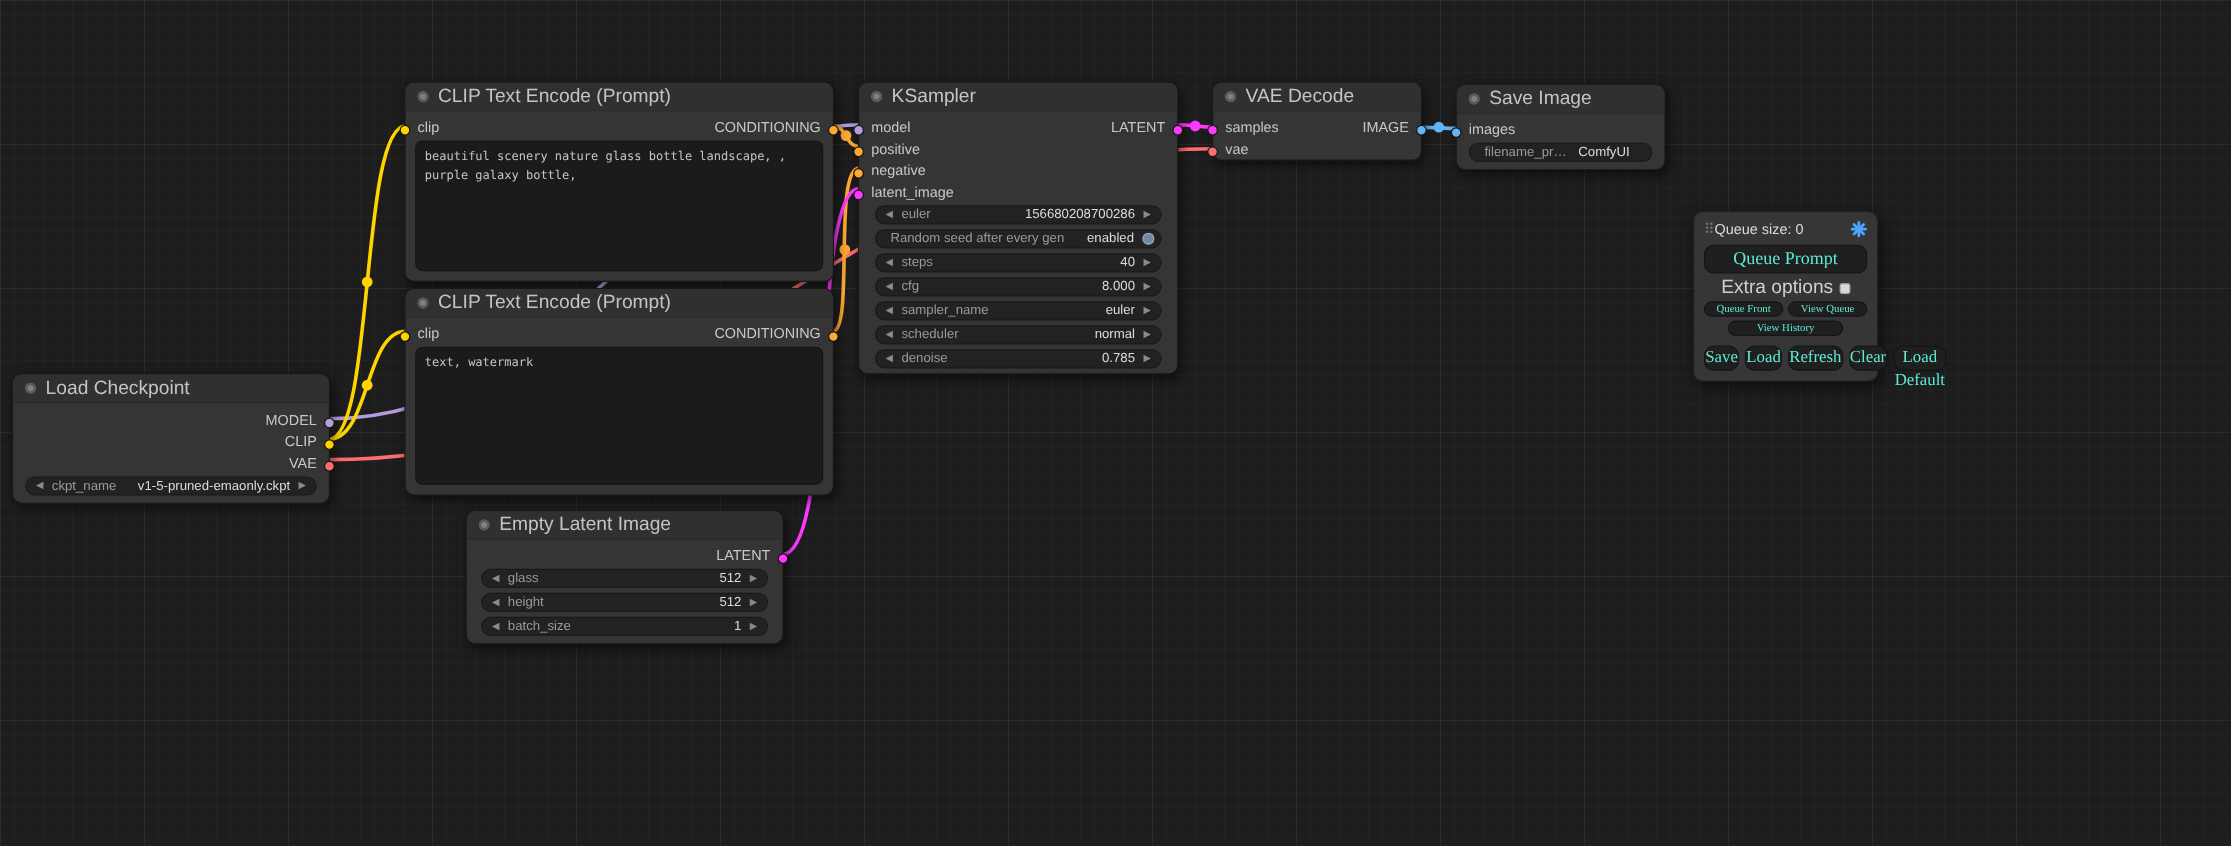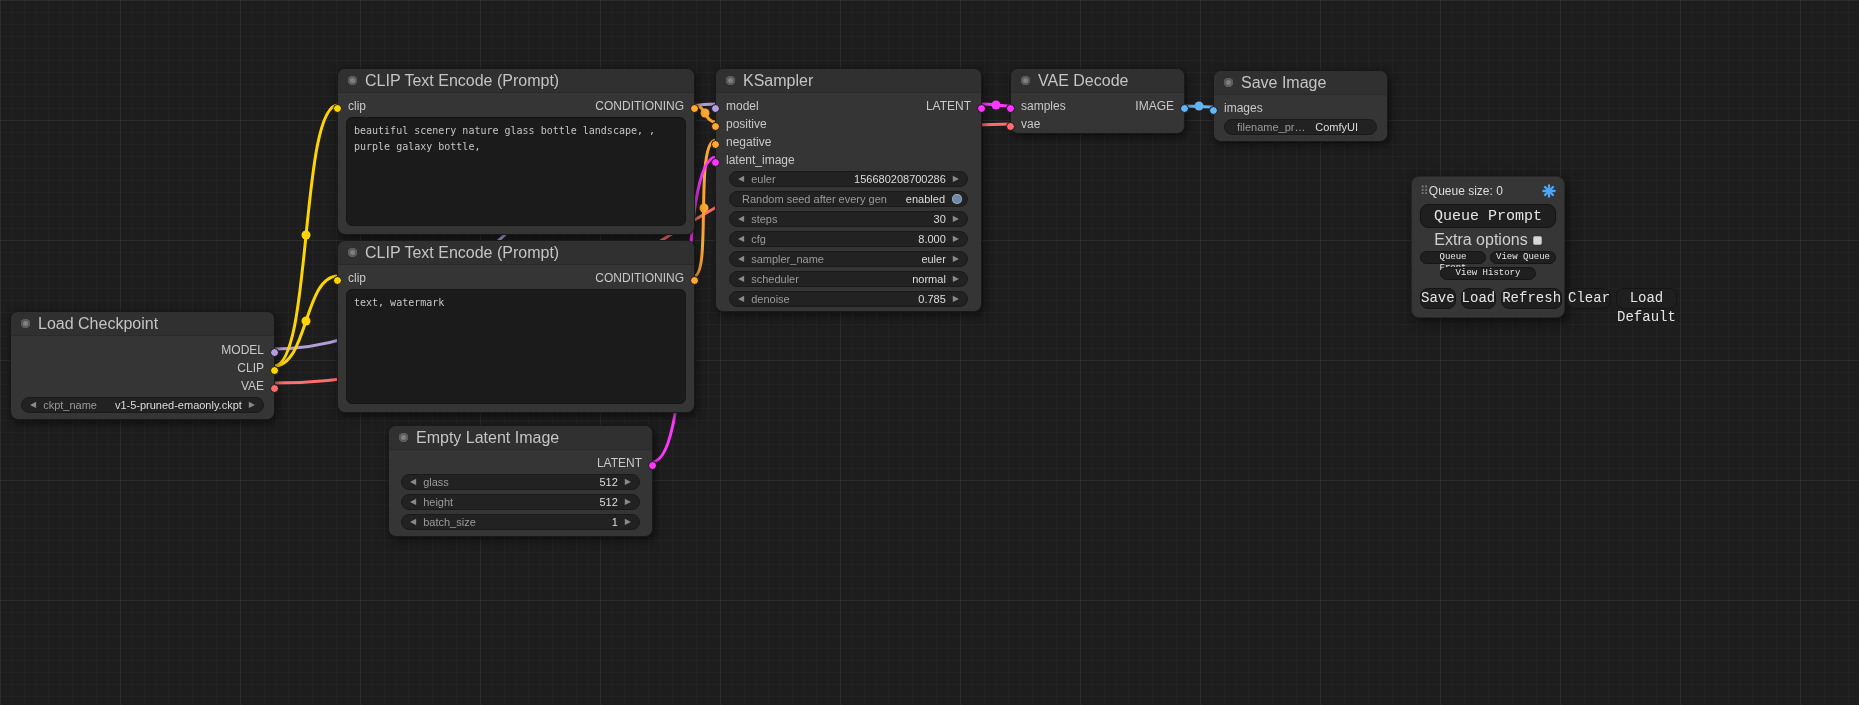--- a/index.html
+++ b/index.html
@@ -46,22 +46,22 @@
     padding:5px 7px;font-family:"DejaVu Sans Mono",monospace;font-size:10px;line-height:1.55;
     color:#c5c5c5;white-space:pre-wrap;overflow:hidden}
 
   .queue-panel{position:absolute;left:1411px;top:176px;width:154px;z-index:3;background:#363636;
     border:1px solid #262626;border-radius:8px;box-shadow:3px 4px 12px rgba(0,0,0,.55);
     padding:5px 8px 8px;display:flex;flex-direction:column;color:#ddd}
   .qp-header{display:flex;align-items:center;height:18px;margin-bottom:4px}
   .drag-handle{color:#7d7d7d;font-size:12px;line-height:1;cursor:grab}
   .queue-size{flex:1;text-align:left;font-size:12px;color:#dcdcdc}
   .gear{width:14px;height:14px;flex:none;cursor:pointer}
-  .btn{background:#1f1f1f;border:1px solid #151515;border-radius:8px;color:#e5e5e5;
-    text-align:center;cursor:pointer;font-family:Liberation Mono, monospace;display:block;width:100%}
+  .btn{background:#1f1f1f;border:1px solid #151515;border-radius:8px;color:#5eead4;
+    text-align:center;cursor:pointer;font-family:Liberation Serif, serif;display:block;width:100%}
   .btn-queue{height:24px;font-size:15px;margin-bottom:5px}
   .extra-row{display:flex;align-items:center;justify-content:center;gap:5px;height:14px;
     font-size:16px;color:#cfcfcf;margin-bottom:4px}
   .checkbox{width:9px;height:9px;background:#d8d8d8;border:1px solid #aaa;border-radius:2px}
   .qp-row{display:flex;gap:4px;margin-bottom:3px}
   .btn-small{height:13px;font-size:9px;line-height:11px;border-radius:7px;padding:0 4px;flex:1}
   .btn-history{width:96px;margin:0 auto 8px;flex:none}
   .qp-group{display:flex;flex-direction:row;gap:5px}
   .btn-med{height:21px;font-size:14px;line-height:19px}
 </style>
@@ -241,21 +241,21 @@
         <span class="arrow">▶</span>
       </div>
       <div class="widget">
         <span class="w-label" style="padding-left:4px">Random seed after every gen</span>
         <span class="w-value">enabled</span>
         <span class="toggle-dot"></span>
       </div>
       <div class="widget">
         <span class="arrow">◀</span>
         <span class="w-label">steps</span>
-        <span class="w-value">30</span>
+        <span class="w-value">40</span>
         <span class="arrow">▶</span>
       </div>
       <div class="widget">
         <span class="arrow">◀</span>
         <span class="w-label">cfg</span>
         <span class="w-value">8.000</span>
         <span class="arrow">▶</span>
       </div>
       <div class="widget">
         <span class="arrow">◀</span>

